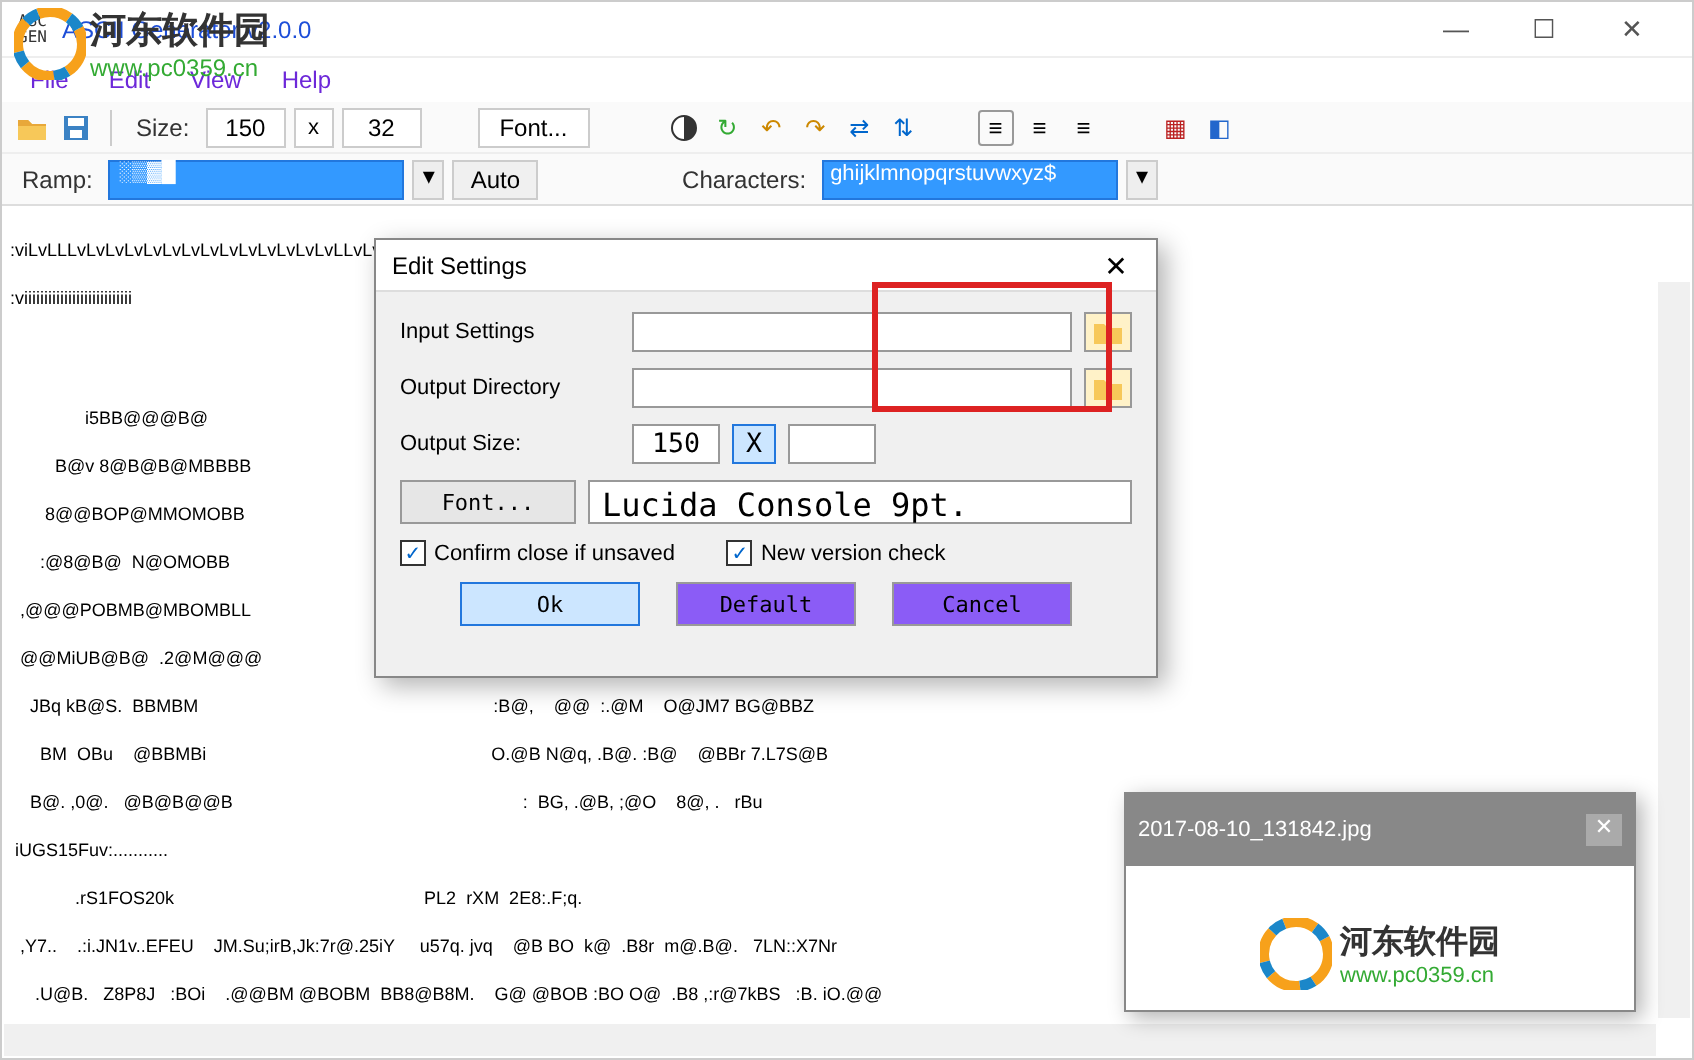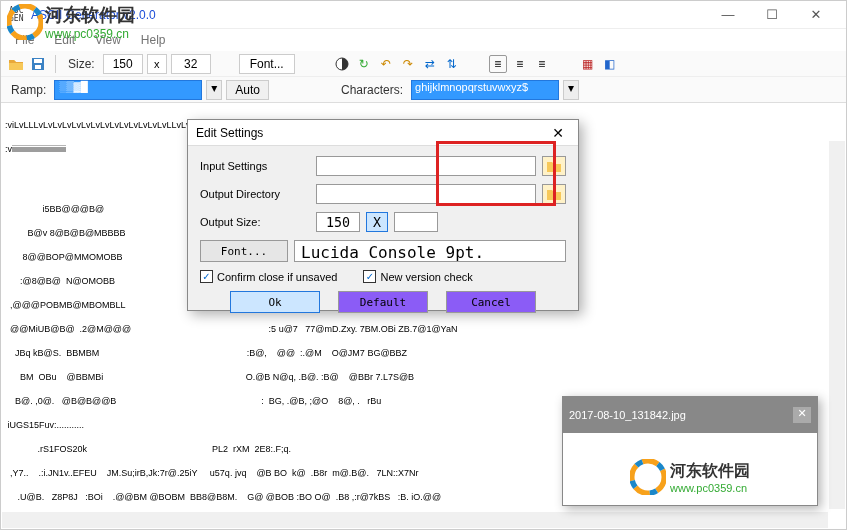--- a/index.html
+++ b/index.html
@@ -4,36 +4,36 @@
 <style>
 * { box-sizing: border-box; margin: 0; padding: 0; font-family: "Segoe UI", Tahoma, sans-serif; }
 body { background: #fff; width: 847px; height: 530px; position: relative; overflow: hidden; font-size: 12px; }
 .window { border: 1px solid #ccc; background: #fff; width: 847px; height: 530px; position: relative; }
 .titlebar { height: 28px; display: flex; align-items: center; padding: 0 8px; background: #fff; border-bottom: 1px solid #eee; }
 .app-icon { width: 16px; height: 16px; margin-right: 6px; font-size: 8px; line-height: 8px; font-family: monospace; color: #333; }
 .title-text { flex: 1; font-size: 12px; color: #1d4ed8; }
 .win-btns { display: flex; }
 .win-btn { width: 44px; height: 28px; display: flex; align-items: center; justify-content: center; color: #555; font-size: 13px; }
 .menubar { height: 22px; display: flex; align-items: center; padding: 0 4px; background: #fff; }
-.menu-item { padding: 2px 10px; font-size: 12px; color: #737373; }
+.menu-item { padding: 2px 10px; font-size: 12px; color: #6d28d9; }
 .toolbar { height: 26px; display: flex; align-items: center; padding: 2px 6px; gap: 4px; background: #fafafa; border-bottom: 1px solid #eee; }
 .tb-icon { width: 18px; height: 18px; display: inline-flex; align-items: center; justify-content: center; border-radius: 2px; }
 .tb-sep { width: 1px; height: 18px; background: #ccc; margin: 0 4px; }
 .tb-label { font-size: 12px; padding: 0 4px; color: #333; }
 .size-input { width: 40px; height: 20px; border: 1px solid #ccc; text-align: center; font-size: 12px; background: #fff; }
 .x-btn { width: 20px; height: 20px; border: 1px solid #ccc; background: #fff; font-size: 11px; }
 .font-btn { height: 20px; padding: 0 10px; border: 1px solid #ccc; background: #fff; font-size: 12px; }
 .toolbar2 { height: 26px; display: flex; align-items: center; padding: 2px 6px; gap: 4px; background: #fafafa; border-bottom: 1px solid #ddd; }
 .ramp-sel { width: 148px; height: 20px; background: #3399ff; color: #fff; border: 1px solid #2277dd; font-size: 10px; padding: 0 4px; }
 .auto-btn { height: 20px; padding: 0 8px; border: 1px solid #ccc; background: #f0f0f0; font-size: 12px; }
 .chars-input { width: 148px; height: 20px; background: #3399ff; color: #fff; border: 1px solid #2277dd; font-size: 11px; padding: 0 3px; }
 .content { position: relative; padding: 4px; font-family: "Lucida Console", monospace; font-size: 9px; line-height: 12px; color: #000; white-space: pre; overflow: hidden; height: 420px; }
 .ascii-line { white-space: pre; }
 
-.dialog { position: absolute; left: 186px; top: 118px; width: 392px; height: 192px; background: #f0f0f0; border: 1px solid #888; box-shadow: 4px 4px 12px rgba(0,0,0,.3); }
+.dialog { position: absolute; left: 186px; top: 118px; width: 392px; height: 220px; background: #f0f0f0; border: 1px solid #888; box-shadow: 4px 4px 12px rgba(0,0,0,.3); }
 .dlg-title { height: 26px; display: flex; align-items: center; padding: 0 8px; background: #fff; border-bottom: 1px solid #ddd; font-size: 12px; }
 .dlg-close { margin-left: auto; width: 24px; text-align: center; font-size: 14px; }
 .dlg-body { padding: 10px 12px; font-family: "Lucida Console", monospace; font-size: 11px; }
 .dlg-row { display: flex; align-items: center; margin-bottom: 8px; gap: 6px; }
 .dlg-lbl { width: 110px; }
 .dlg-input { flex: 1; height: 20px; border: 1px solid #999; background: #fff; }
 .browse-ic { width: 24px; height: 20px; border: 1px solid #999; background: #fff2c8; display: flex; align-items: center; justify-content: center; }
 .dlg-size { width: 44px; height: 20px; border: 1px solid #999; text-align: center; background: #fff; font-family: monospace; }
 .dlg-x { width: 22px; height: 20px; border: 1px solid #2277dd; background: #cce6ff; font-family: monospace; }
 .dlg-blank { width: 44px; height: 20px; border: 1px solid #999; background: #fff; }

